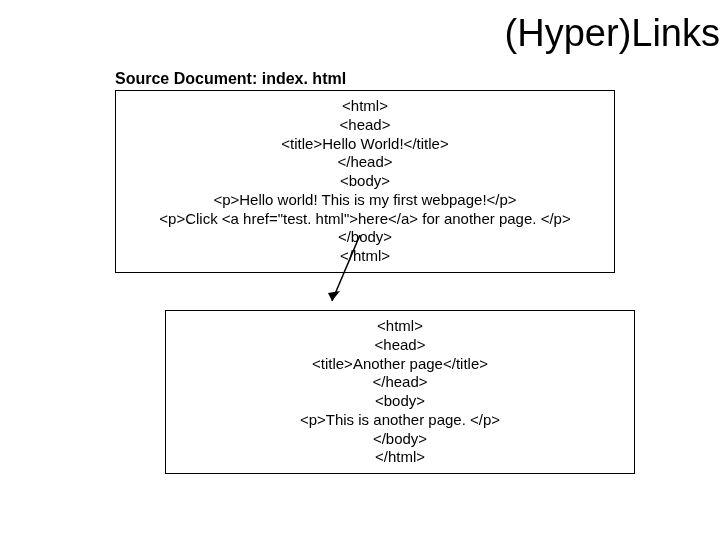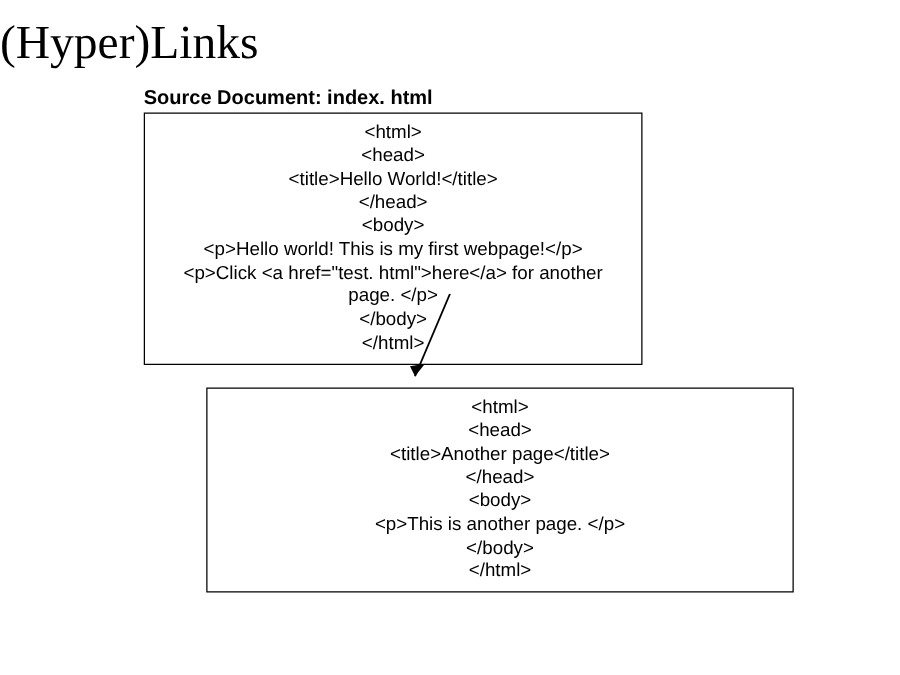--- a/index.html
+++ b/index.html
@@ -5,36 +5,36 @@
   body {
     margin: 0;
     padding: 0;
     width: 720px;
     height: 540px;
     background: #fff;
     font-family: Arial, Helvetica, sans-serif;
     position: relative;
   }
   .title {
-    font-family: Liberation Serif, serif;
+    font-family: Liberation Sans, sans-serif;
     font-size: 38px;
-    text-align: left;
+    text-align: right;
     margin-top: 12px;
     margin-bottom: 8px;
   }
   .section-label {
     font-weight: bold;
     font-size: 16px;
     margin-bottom: 2px;
   }
   .block1 {
     position: absolute;
     left: 115px;
     top: 70px;
-    width: 399px;
+    width: 500px;
   }
   .codebox {
     border: 1px solid #000;
     padding: 6px 10px;
     font-size: 15px;
     line-height: 1.25;
     font-family: Liberation Sans, sans-serif;
     text-align: center;
   }
   .block2 {

